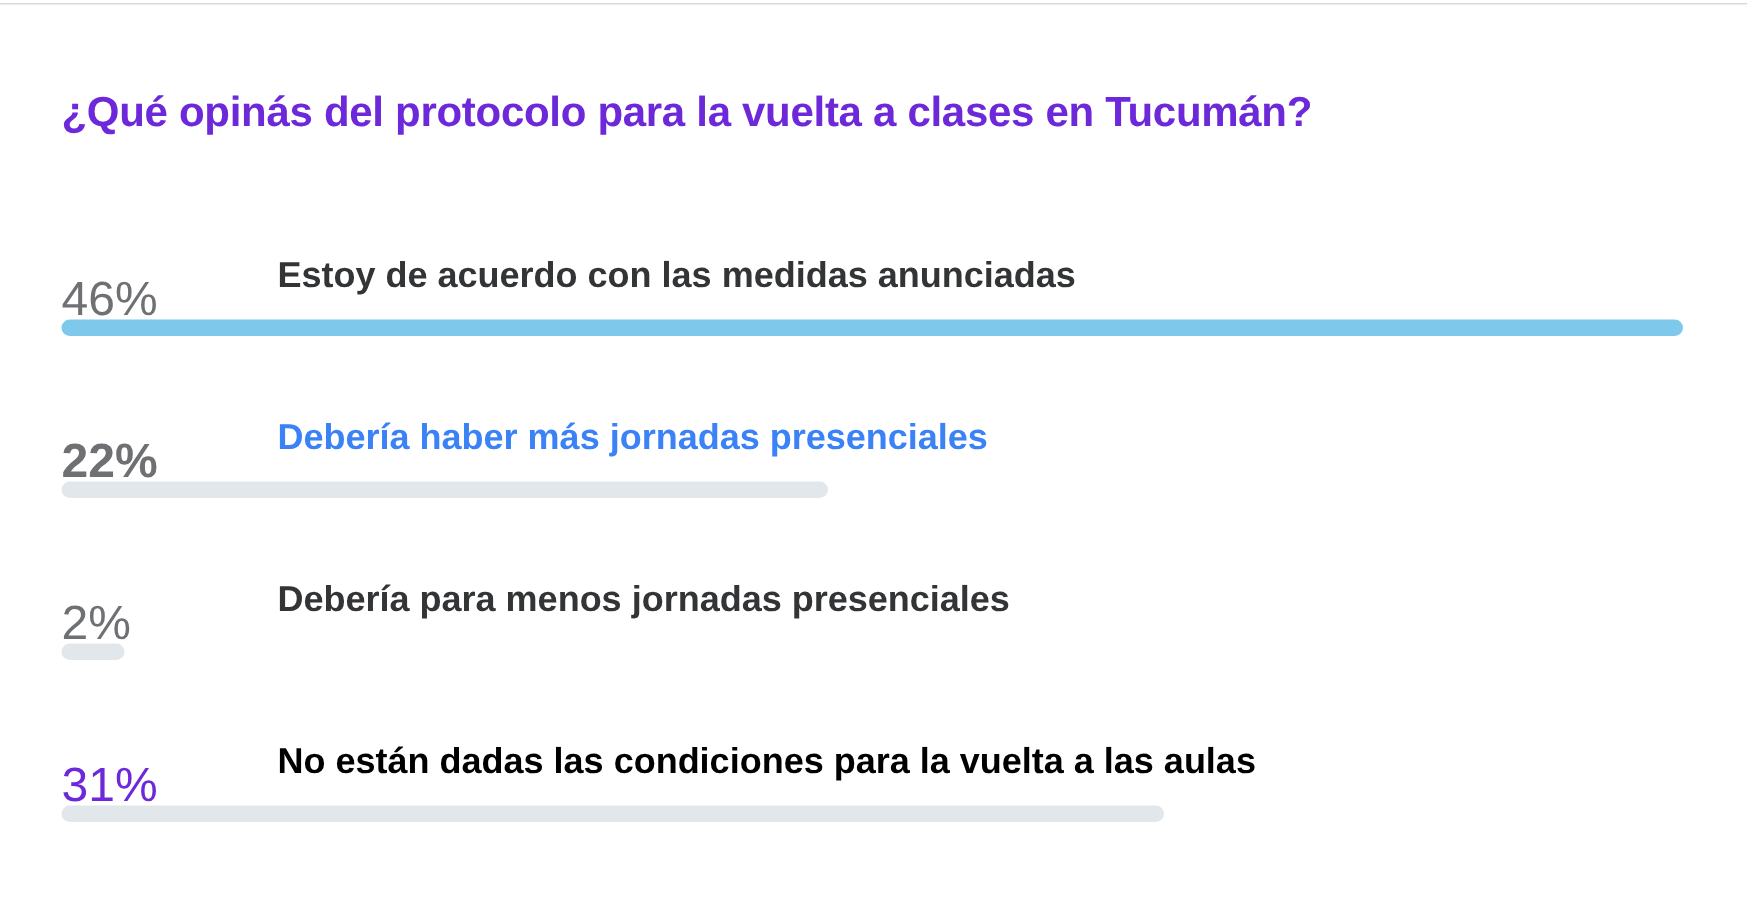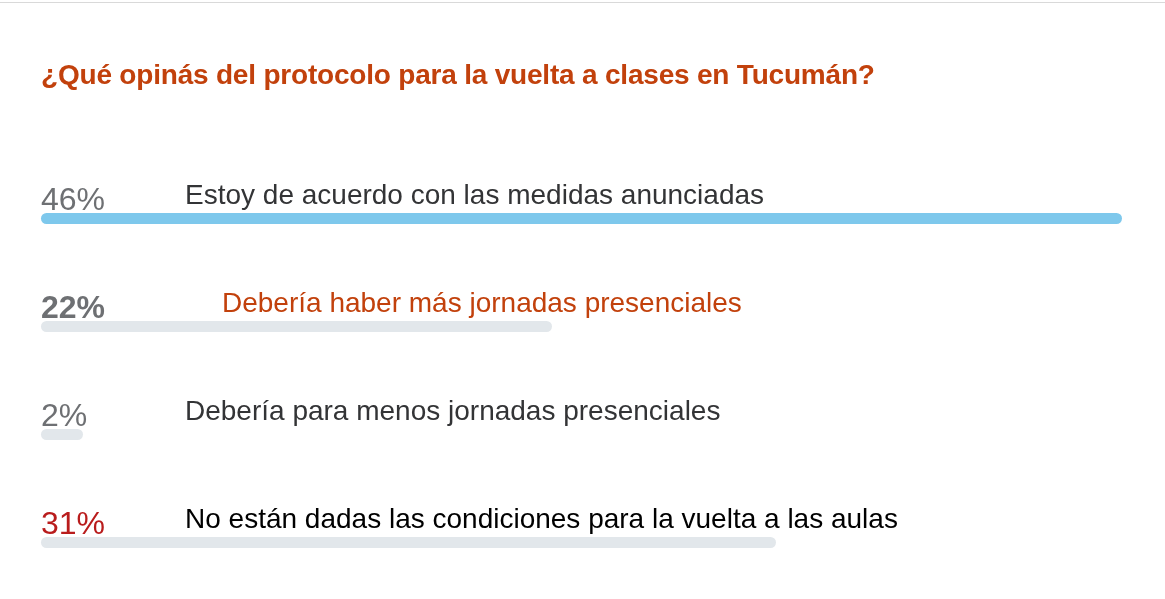--- a/index.html
+++ b/index.html
@@ -64,24 +64,24 @@
     font-weight: 300;
     color: #6e7073;
     letter-spacing: 0px;
     line-height: 40px;
     white-space: nowrap;
     margin-top: 24px;
   }
   .row-label {
     position: absolute;
     left: 185px;
-    top: 29px;
+    top: 18px;
     font-family: "Liberation Sans", sans-serif;
-    font-size: 28px;
-    font-weight: 400;
+    font-size: 24px;
+    font-weight: 700;
     color: #333436;
     line-height: 32px;
     white-space: nowrap;
   }
   .bar-track {
     position: absolute;
     left: 41px;
     top: 63px;
     height: 11px;
   }
@@ -94,57 +94,57 @@
     background: #7ec8ec;
   }
 </style>
 </head>
 <body>
 
 <div class="page">
 
   <div class="top-rule"></div>
 
-  <h1 class="poll-title" style="color: #c2410c; text-align: right;">¿Qué opinás del protocolo para la vuelta a clases en Tucumán?</h1>
+  <h1 class="poll-title" style="color: #6d28d9; text-align: right;">¿Qué opinás del protocolo para la vuelta a clases en Tucumán?</h1>
 
   <div class="poll-list">
 
     <div class="poll-row">
       <div class="row-head">
         <span class="row-pct" style="color: rgb(110, 112, 115);">46%</span>
         <span class="row-label" style="color: rgb(51, 52, 54);">Estoy de acuerdo con las medidas anunciadas</span>
       </div>
       <div class="bar-track">
         <div class="bar-fill is-leader" style="width: 1081px; background: rgb(126, 200, 236);"></div>
       </div>
     </div>
 
     <div class="poll-row">
       <div class="row-head">
         <span class="row-pct" style="color: rgb(110, 112, 115); font-weight: bold;">22%</span>
-        <span class="row-label" style="color: #c2410c; margin-left: 37px;">Debería haber más jornadas presenciales</span>
+        <span class="row-label" style="color: #3b82f6;">Debería haber más jornadas presenciales</span>
       </div>
       <div class="bar-track">
         <div class="bar-fill" style="width: 511px; background: rgb(226, 231, 235);"></div>
       </div>
     </div>
 
     <div class="poll-row">
       <div class="row-head">
         <span class="row-pct" style="color: rgb(110, 112, 115);">2%</span>
         <span class="row-label" style="color: rgb(51, 52, 54);">Debería para menos jornadas presenciales</span>
       </div>
       <div class="bar-track">
         <div class="bar-fill" style="width: 42px; background: rgb(226, 231, 235);"></div>
       </div>
     </div>
 
     <div class="poll-row">
       <div class="row-head">
-        <span class="row-pct" style="color: #b91c1c;">31%</span>
+        <span class="row-pct" style="color: #6d28d9;">31%</span>
         <span class="row-label" style="color: #000000;">No están dadas las condiciones para la vuelta a las aulas</span>
       </div>
       <div class="bar-track">
         <div class="bar-fill" style="width: 735px; background: rgb(226, 231, 235);"></div>
       </div>
     </div>
 
   </div>
 </div>
 

